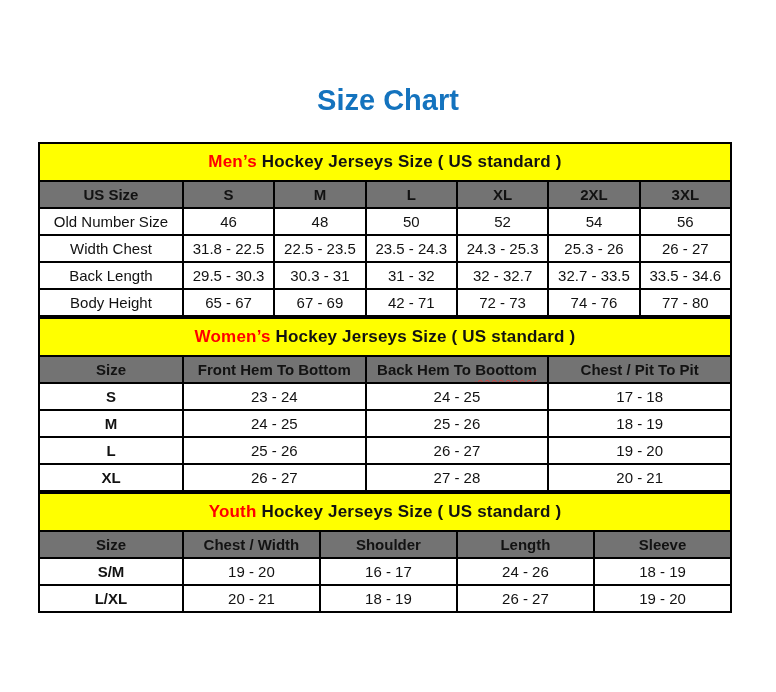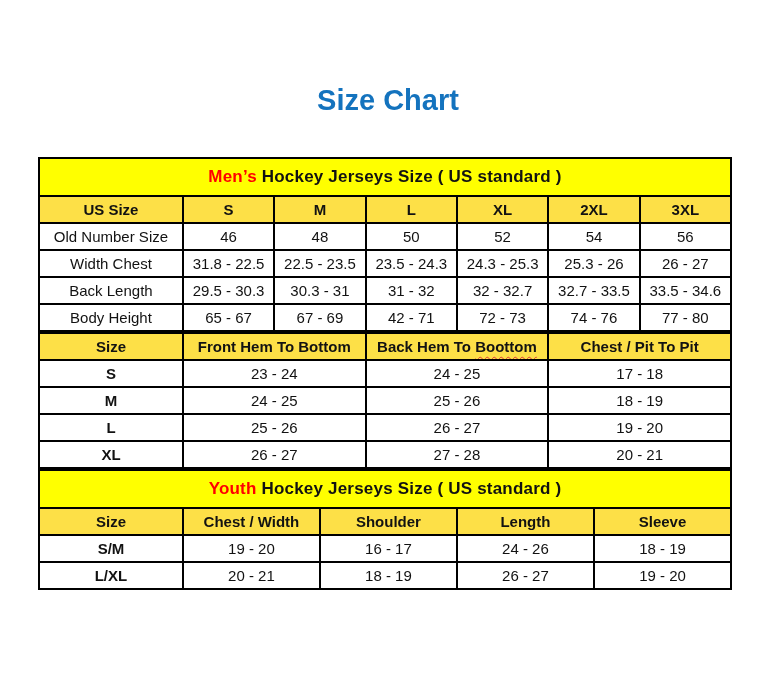--- a/index.html
+++ b/index.html
@@ -13,21 +13,21 @@
   }
   .page-title {
     margin: 0;
     padding-top: 84px;
     text-align: center;
     color: #1473BE;
     font-size: 29px;
     font-weight: bold;
   }
   .chart-wrap {
-    margin: 40px 0 0 38px;
+    margin: 25px 0 0 38px;
     width: 704px;
   }
   table.size-table {
     border-collapse: collapse;
     table-layout: fixed;
     width: 694px;
   }
   .size-table td, .size-table th {
     border: 2px solid #000000;
     text-align: center;
@@ -41,21 +41,21 @@
     height: 36px;
     font-size: 17px;
     font-weight: bold;
     letter-spacing: 0.2px;
   }
   .accent-red { color: #FF0000; }
   tr.hdr th {
     height: 25px;
     font-size: 15px;
     font-weight: bold;
-    background: #fde047;
+    background: #737373;
   }
   tr.data td {
     height: 25px;
     font-size: 15px;
     font-weight: 400;
     background: #ffffff;
   }
   tr.data td.row-label-bold { font-weight: bold; }
   .misspelled {
     text-decoration-line: underline;
@@ -137,20 +137,25 @@
     </table>
 
   <table class="size-table">
     <colgroup>
       <col style="width:20.8%">
         <col style="width:26.4%">
         <col style="width:26.4%">
         <col style="width:26.4%">
     </colgroup>
     <tbody>
+        <tr class="band">
+      <td colspan="4">
+        <span class="accent-red">Women’s</span><span> Hockey Jerseys Size ( US standard )</span>
+      </td>
+    </tr>
     <tr class="hdr">
       <th>Size</th>
       <th>Front Hem To Bottom</th>
       <th><span>Back Hem To </span><span class="misspelled">Boottom</span></th>
       <th>Chest / Pit To Pit</th>
     </tr>
     <tr class="data">
       <td class="row-label-bold">S</td>
       <td>23 - 24</td>
       <td>24 - 25</td>

